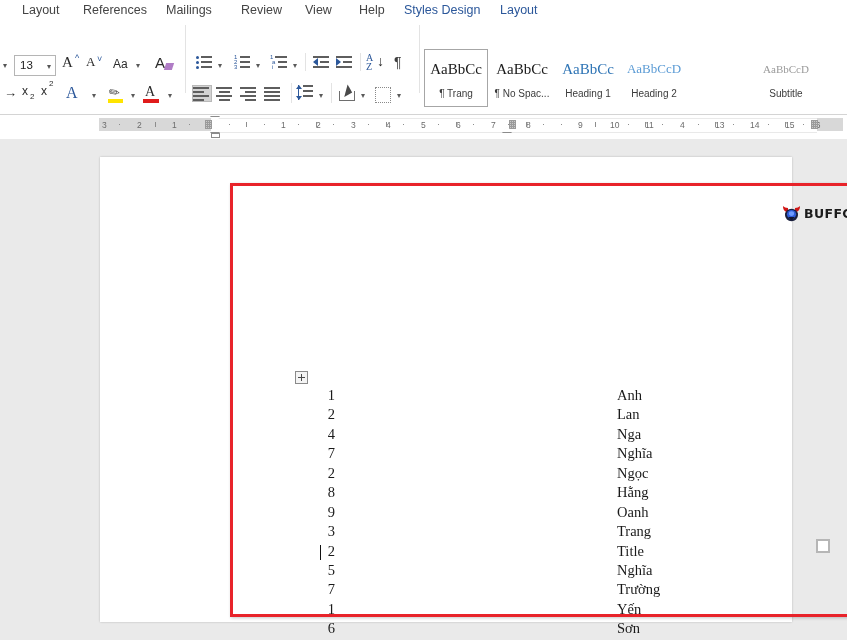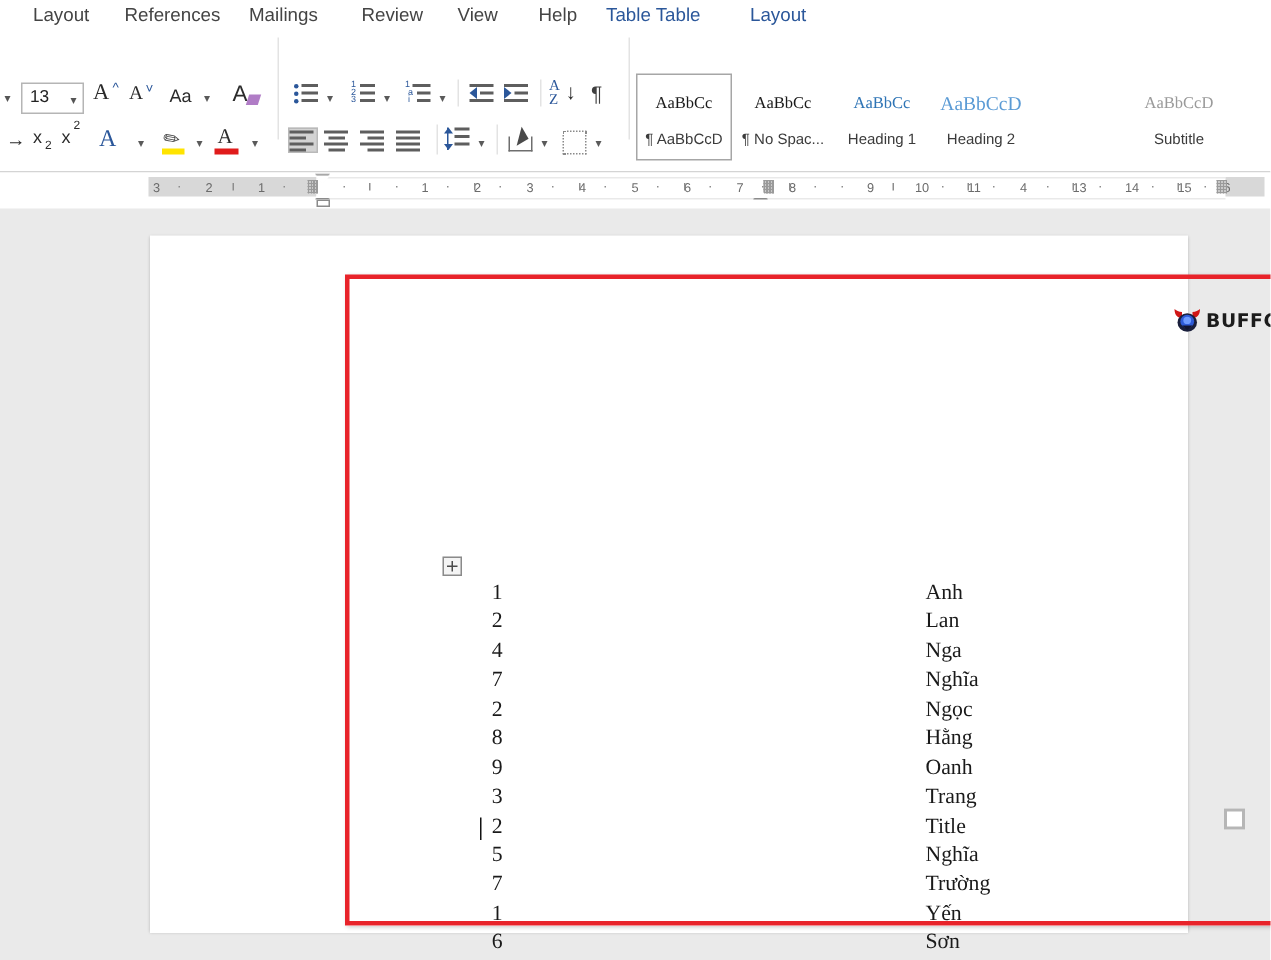--- a/index.html
+++ b/index.html
@@ -89,21 +89,21 @@
     position:absolute;left:424px;top:28px;width:419px;height:60px;
     background:#fff;
   }
   .stylecard{
     position:absolute;top:0;width:64px;height:58px;background:#fff;
     border:1px solid transparent;box-sizing:border-box;text-align:center;
   }
   .stylecard.sel{border:1px solid #a6a6a6;box-shadow:0 0 0 1px #ffffff inset;}
   .stylecard .prev{
     position:absolute;left:0;right:0;top:7px;height:24px;line-height:24px;
-    font-size:11px;font-family:"Liberation Serif",serif;color:#1a1a1a;
+    font-size:15px;font-family:"Liberation Serif",serif;color:#1a1a1a;
     white-space:nowrap;overflow:hidden;
   }
   .stylecard .nm{
     position:absolute;left:0;right:0;bottom:6px;height:13px;line-height:13px;
     font-size:10px;color:#3b3b3b;white-space:nowrap;overflow:hidden;
   }
 
   
   .rulerwrap{
     position:absolute;left:0;top:115px;width:847px;height:24px;background:#ffffff;
@@ -320,21 +320,21 @@
     <span class="caret" style="left:361px;top:71px">▾</span>
 
     <span class="borders-ic" style="left:375px;top:66px"></span>
     <span class="caret" style="left:397px;top:71px">▾</span>
 
     <div class="grpline" style="left:419px"></div>
 
     <div class="stylesbox">
       <div class="stylecard sel" style="left:0px">
         <span class="prev">AaBbCc</span>
-        <span class="nm">¶ AaBbCcD</span>
+        <span class="nm">¶ Trang</span>
       </div>
       <div class="stylecard" style="left:66px">
         <span class="prev">AaBbCc</span>
         <span class="nm">¶ No Spac...</span>
       </div>
       <div class="stylecard" style="left:132px">
         <span class="prev" style="color:#2e74b5">AaBbCc</span>
         <span class="nm">Heading 1</span>
       </div>
       <div class="stylecard" style="left:198px">
@@ -355,21 +355,21 @@
 
     <span class="grplabel" style="left:630px;width:90px">Styles</span>
   </div>
 
   <span class="tab" style="left:22px">Layout</span>
   <span class="tab" style="left:83px">References</span>
   <span class="tab" style="left:166px">Mailings</span>
   <span class="tab" style="left:241px">Review</span>
   <span class="tab" style="left:305px">View</span>
   <span class="tab" style="left:359px">Help</span>
-  <span class="tab ctx" style="left:404px">Table Table</span>
+  <span class="tab ctx" style="left:404px">Styles Design</span>
   <span class="tab ctx" style="left:500px">Layout</span>
 
   <div class="rulerwrap">
     <div class="ruler" style="left:99px;width:744px">
       <div class="rul-seg rul-gray" style="left:0px;width:112px"></div>
       <div class="rul-seg rul-white" style="left:112px;width:606px"></div>
       <div class="rul-seg rul-gray" style="left:718px;width:26px"></div>
 
       <span class="rtick" style="left:3px">3</span>
       <span class="rtick" style="left:38px">2</span>

